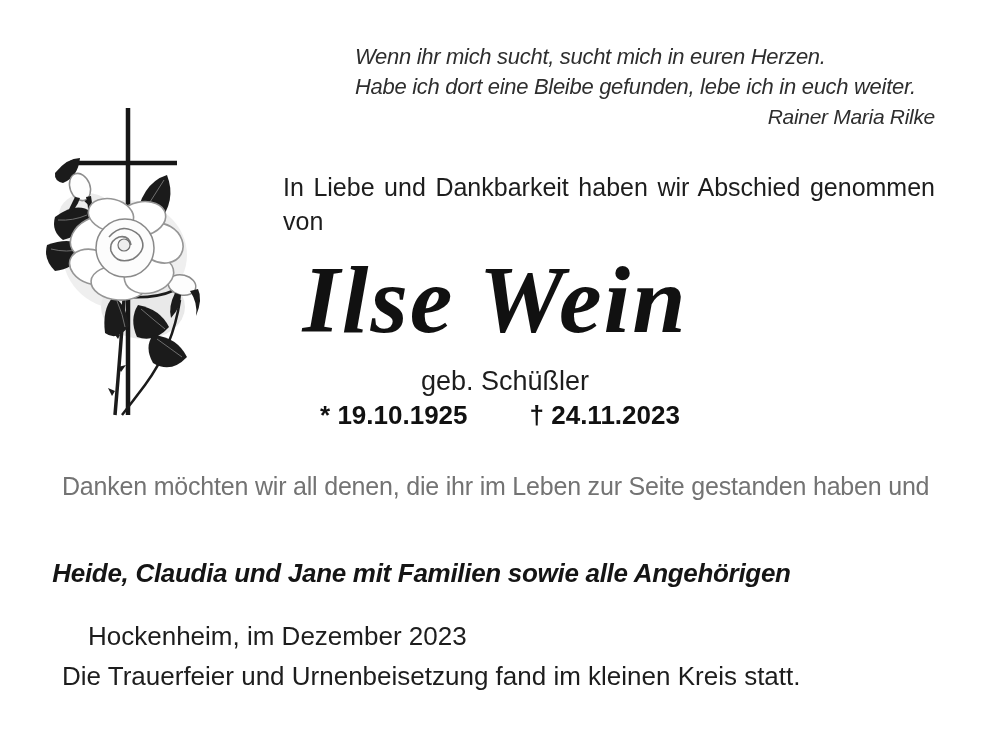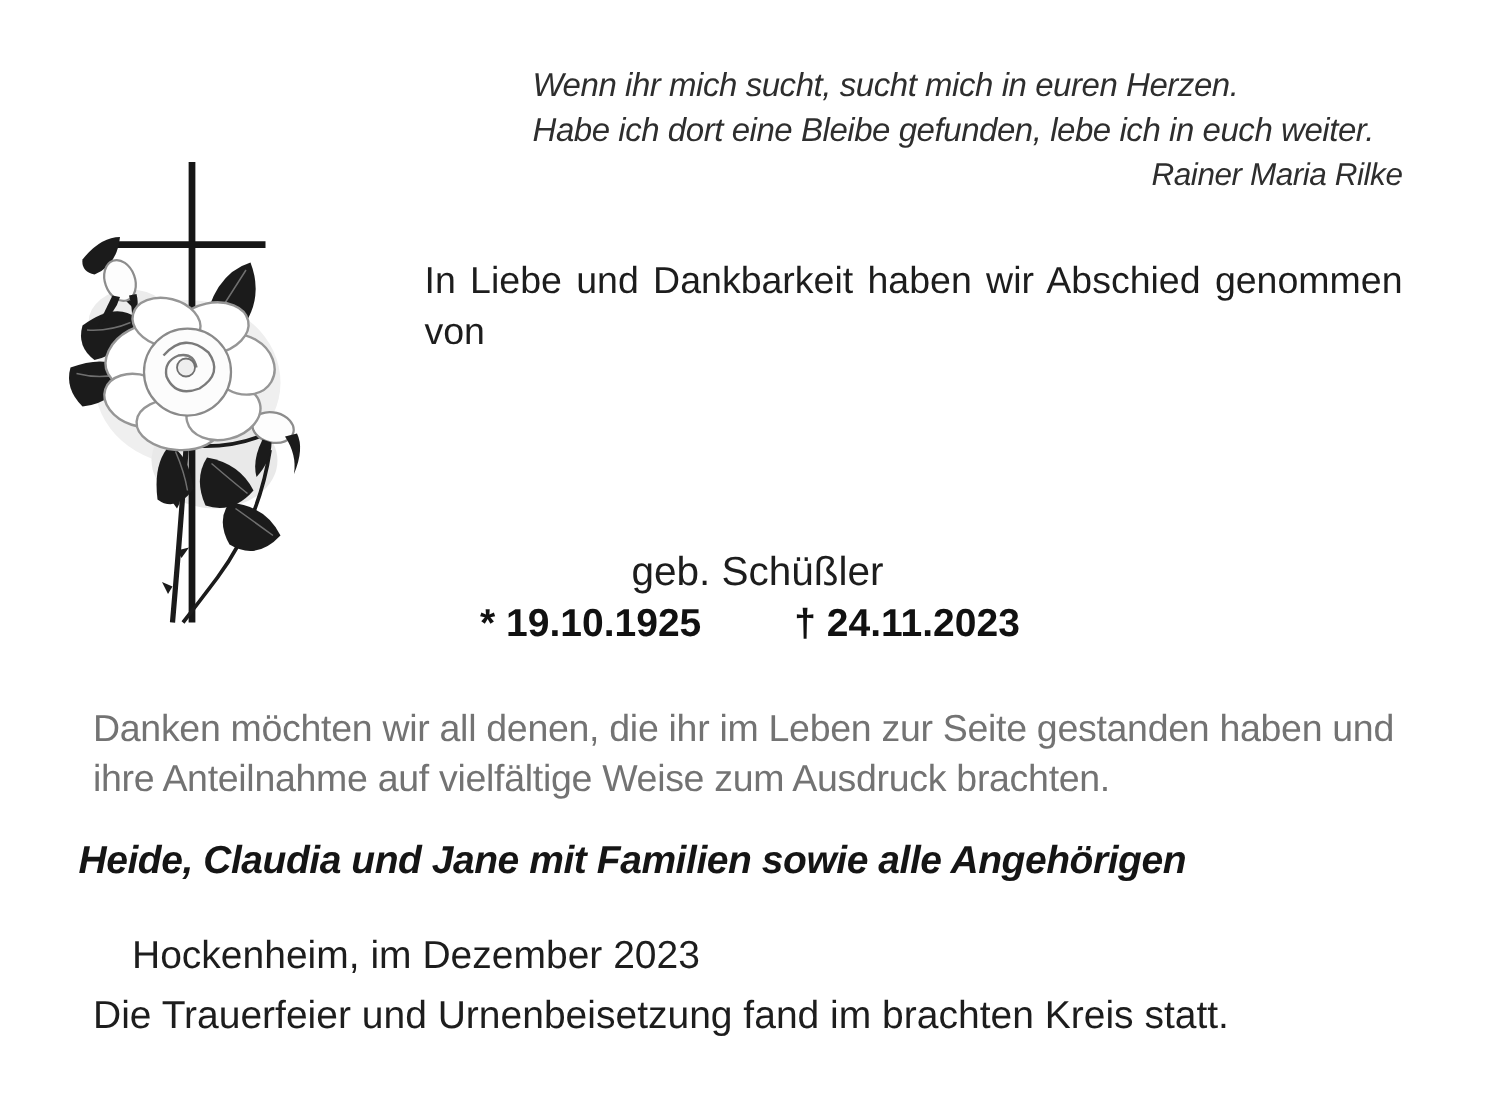--- a/index.html
+++ b/index.html
@@ -208,32 +208,32 @@
     <div class="stretch">In Liebe und Dankbarkeit haben wir Abschied genommen</div>
     <div>von</div>
   </div>
 
   <div class="abs quote">
     <div>Wenn ihr mich sucht, sucht mich in euren Herzen.</div>
     <div>Habe ich dort eine Bleibe gefunden, lebe ich in euch weiter.</div>
     <div class="attribution">Rainer Maria Rilke</div>
   </div>
 
+  <div class="abs name">Ilse Wein</div>
 
   <div class="abs maiden-name">geb. Schüßler</div>
 
   <div class="abs dates">
     <span>* 19.10.1925</span>
     <span>† 24.11.2023</span>
   </div>
 
   <div class="abs thanks">
     <div>Danken möchten wir all denen, die ihr im Leben zur Seite gestanden haben und</div>
-    <div>ihre Anteilnahme auf vielfältige Weise zum Ausdruck brachten.</div>
   </div>
 
   <div class="abs mourners">Heide, Claudia und Jane mit Familien sowie alle Angehörigen</div>
 
   <div class="abs place-date">Hockenheim, im Dezember 2023</div>
 
-  <div class="abs closing">Die Trauerfeier und Urnenbeisetzung fand im brachten Kreis statt.</div>
+  <div class="abs closing">Die Trauerfeier und Urnenbeisetzung fand im kleinen Kreis statt.</div>
 
 </div>
 
 </body></html>

